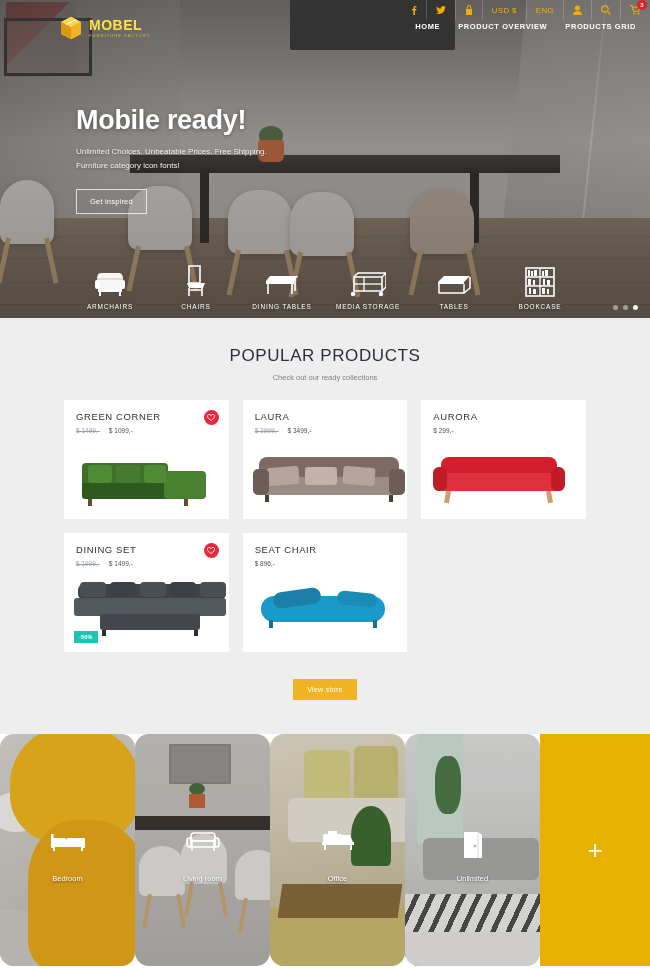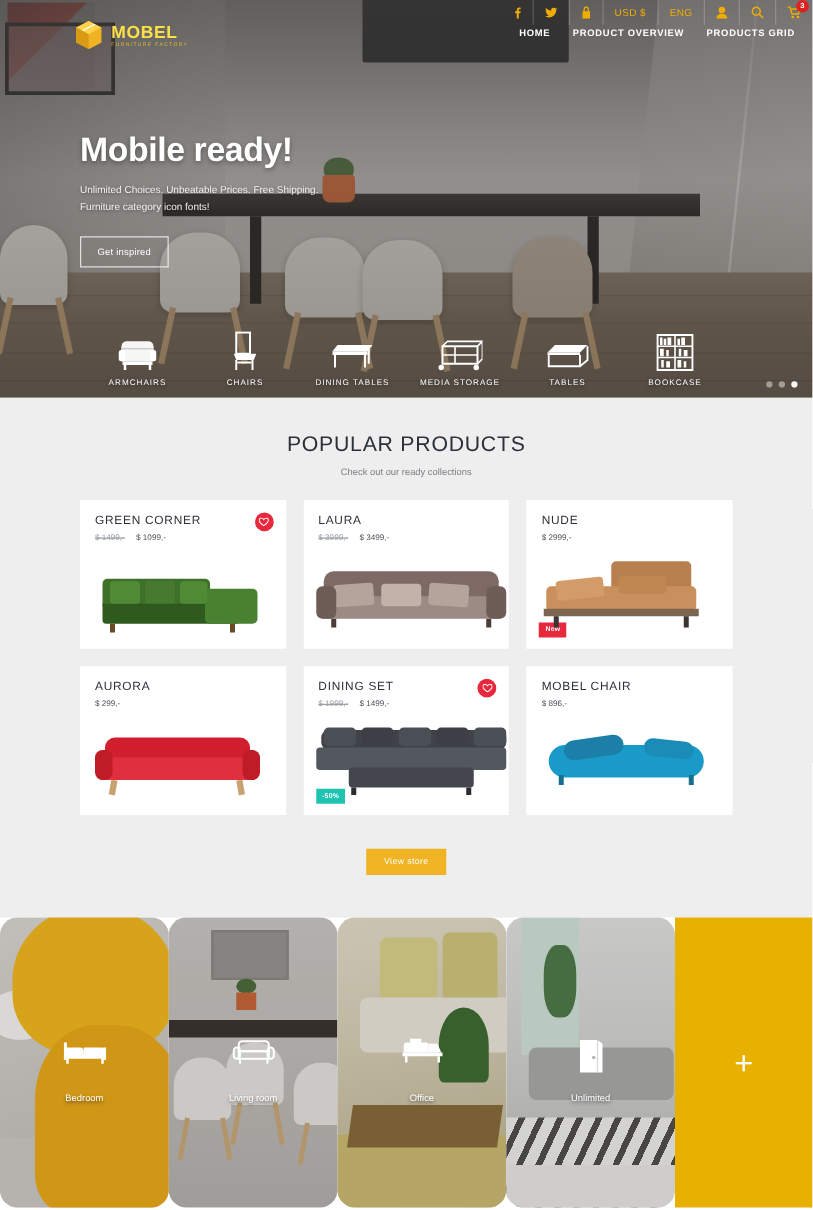--- a/index.html
+++ b/index.html
@@ -131,21 +131,21 @@
     position: absolute; right: 14px; top: 22px;
     display: flex; gap: 18px; z-index: 6;
   }
   .mainnav a {
     color: #ffffff; font-size: 7.5px; letter-spacing: .6px;
     text-decoration: none; font-weight: bold; white-space: nowrap;
     cursor: pointer;
   }
 
   
-  .hero-copy { position: absolute; left: 64px; top: 105px; z-index: 5; }
+  .hero-copy { position: absolute; left: 76px; top: 105px; z-index: 5; }
   .hero-title {
     color: #fff; font-size: 27px; font-weight: bold; letter-spacing: -.3px;
     text-shadow: 0 1px 4px rgba(0,0,0,.35);
   }
   .hero-sub {
     color: #f0f0f0; font-size: 8px; line-height: 1.75; margin-top: 9px;
     text-shadow: 0 1px 3px rgba(0,0,0,.4);
   }
   .hero-btn {
     margin-top: 16px; display: inline-block;
@@ -527,36 +527,20 @@
           <div class="sofa" style="left:24px;top:24px;width:32px;height:18px;background:#b5a49c;border-radius:3px;transform:rotate(-4deg)"></div>
           <div class="sofa" style="left:62px;top:24px;width:32px;height:18px;background:#c2b2aa;border-radius:3px"></div>
           <div class="sofa" style="left:100px;top:24px;width:32px;height:18px;background:#b5a49c;border-radius:3px;transform:rotate(4deg)"></div>
           <div class="sofa" style="left:10px;top:26px;width:16px;height:26px;background:#6e5c56;border-radius:5px"></div>
           <div class="sofa" style="left:146px;top:26px;width:16px;height:26px;background:#6e5c56;border-radius:5px"></div>
           <div class="sofa" style="left:22px;top:52px;width:4px;height:7px;background:#4a3c36"></div>
           <div class="sofa" style="left:146px;top:52px;width:4px;height:7px;background:#4a3c36"></div>
         </div>
       </div>
 
-      <div class="card">
-        <div class="card-title">NUDE</div>
-        <div class="prices">
-          <span class="price-now">$ 2999,-</span>
-        </div>
-        <div class="badge new">New</div>
-        <div class="pimg">
-          <div class="sofa" style="left:68px;top:6px;width:64px;height:30px;background:#b9804f;border-radius:4px"></div>
-          <div class="sofa" style="left:16px;top:26px;width:120px;height:20px;background:#c98f5c;border-radius:4px"></div>
-          <div class="sofa" style="left:24px;top:20px;width:38px;height:16px;background:#d39b68;border-radius:3px;transform:rotate(-6deg)"></div>
-          <div class="sofa" style="left:74px;top:18px;width:38px;height:14px;background:#c18752;border-radius:3px"></div>
-          <div class="sofa" style="left:14px;top:44px;width:124px;height:6px;background:#7d6450"></div>
-          <div class="sofa" style="left:22px;top:50px;width:4px;height:9px;background:#3b3430"></div>
-          <div class="sofa" style="left:126px;top:50px;width:4px;height:9px;background:#3b3430"></div>
-        </div>
-      </div>
 
       <div class="card">
         <div class="card-title">AURORA</div>
         <div class="prices">
           <span class="price-now">$ 299,-</span>
         </div>
         <div class="pimg">
           <div class="sofa" style="left:20px;top:14px;width:116px;height:20px;background:#d11f2e;border-radius:8px 8px 2px 2px"></div>
           <div class="sofa" style="left:14px;top:30px;width:128px;height:18px;background:#e03040;border-radius:4px"></div>
           <div class="sofa" style="left:12px;top:24px;width:14px;height:24px;background:#c01c28;border-radius:6px"></div>
@@ -586,21 +570,21 @@
           <div class="sofa" style="left:106px;top:6px;width:26px;height:15px;background:#3c4046;border-radius:4px"></div>
           <div class="sofa" style="left:136px;top:6px;width:26px;height:15px;background:#4a4e55;border-radius:4px"></div>
           <div class="sofa" style="left:10px;top:22px;width:152px;height:18px;background:#53575e;border-radius:3px"></div>
           <div class="sofa" style="left:36px;top:38px;width:100px;height:16px;background:#43474d;border-radius:3px"></div>
           <div class="sofa" style="left:38px;top:54px;width:4px;height:6px;background:#2a2d31"></div>
           <div class="sofa" style="left:130px;top:54px;width:4px;height:6px;background:#2a2d31"></div>
         </div>
       </div>
 
       <div class="card">
-        <div class="card-title">MOBEL CHAIR</div>
+        <div class="card-title">SEAT CHAIR</div>
         <div class="prices">
           <span class="price-now">$ 896,-</span>
         </div>
         <div class="pimg">
           <div class="sofa" style="left:18px;top:20px;width:124px;height:26px;background:#1a9ac8;border-radius:26px"></div>
           <div class="sofa" style="left:30px;top:14px;width:48px;height:16px;background:#1b7fa8;border-radius:10px;transform:rotate(-8deg)"></div>
           <div class="sofa" style="left:94px;top:16px;width:40px;height:14px;background:#1b8cb8;border-radius:10px;transform:rotate(6deg)"></div>
           <div class="sofa" style="left:26px;top:44px;width:4px;height:8px;background:#16708f"></div>
           <div class="sofa" style="left:130px;top:44px;width:4px;height:8px;background:#16708f"></div>
         </div>

